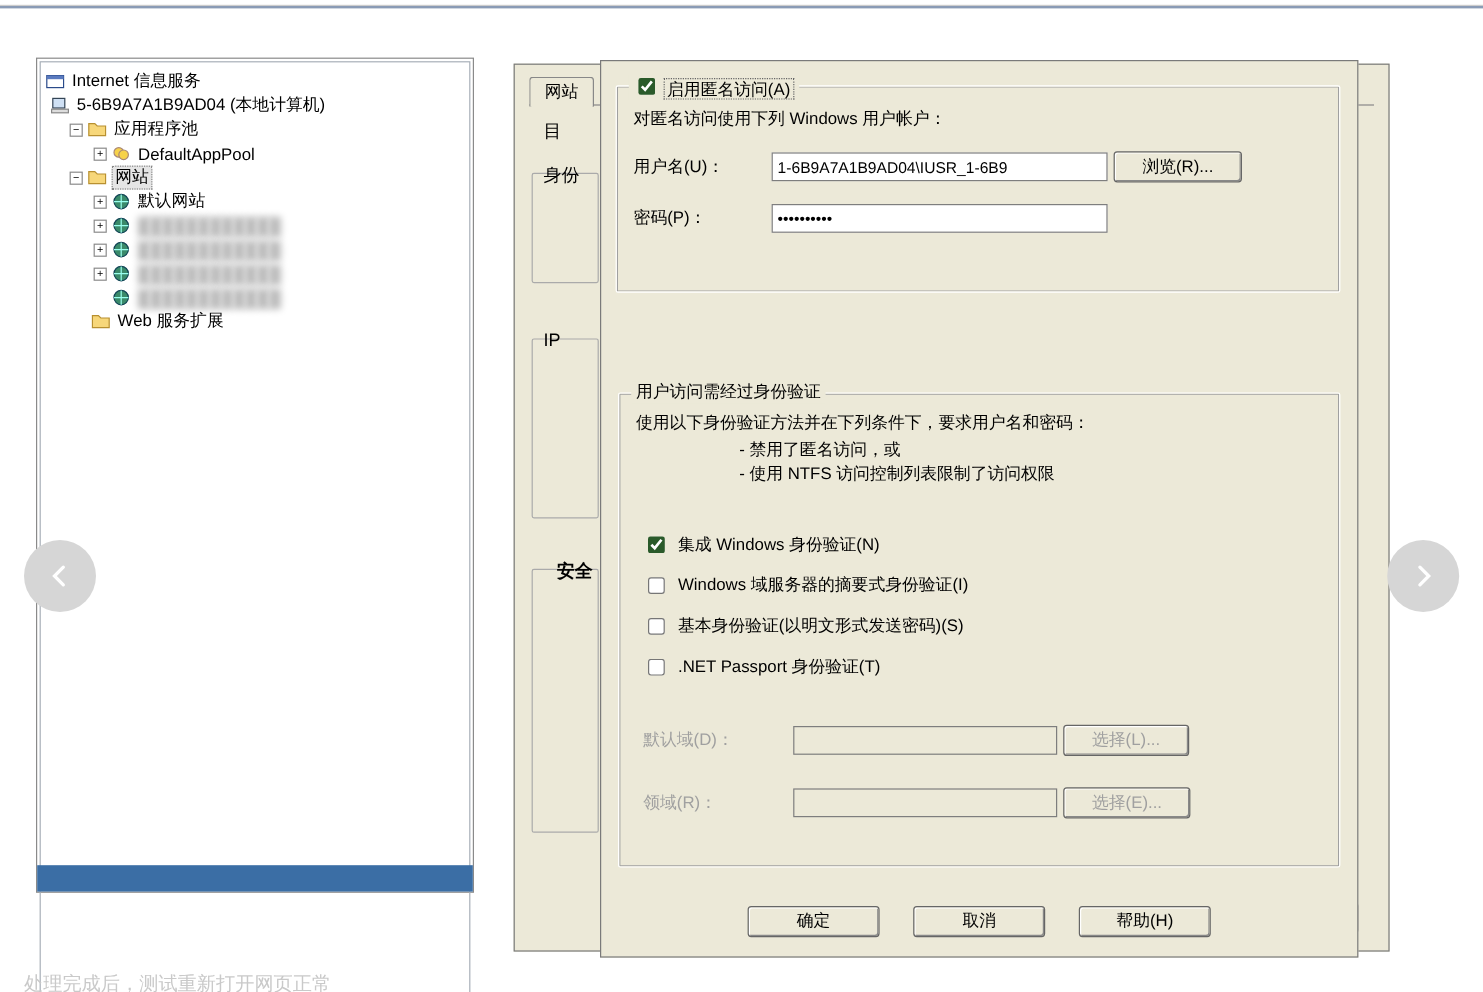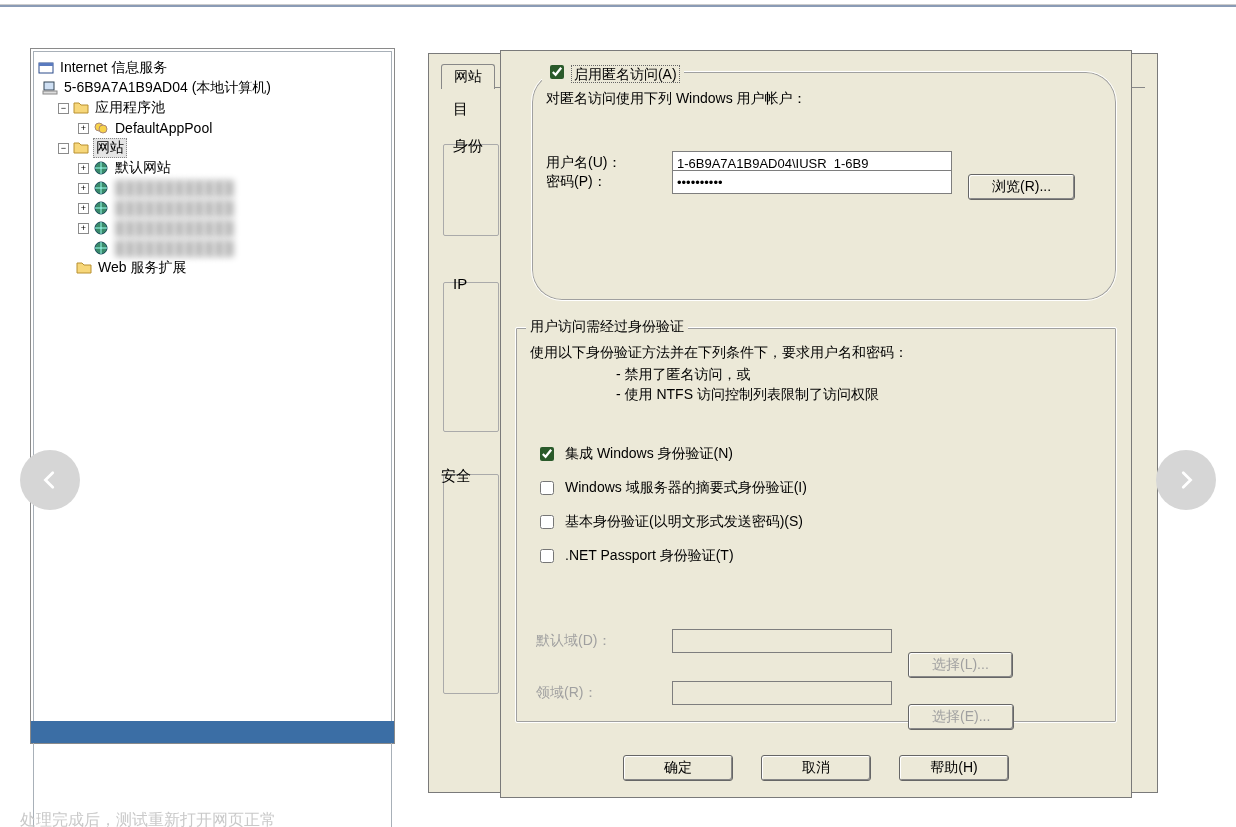--- a/index.html
+++ b/index.html
@@ -135,21 +135,20 @@
     min-width: 80px;
     height: 26px;
     background: #ece9d8;
     border: 1px solid #666;
     border-radius: 3px;
     box-shadow: 1px 1px 0 #fff inset, -1px -1px 0 #888 inset;
     font-size: 14px;
     padding: 0 23px;
     cursor: pointer;
     font-family: inherit;
-    margin-top: 48px;
   }
 
   
   .auth-dialog {
     position: absolute;
     left: 500px; top: 50px;
     width: 632px; height: 748px;
     background: #ece9d8;
     border: 1px solid #7a7a7a;
   }
@@ -164,21 +163,21 @@
     top: -10px; left: 10px;
     background: #ece9d8;
     padding: 0 4px;
     font-size: 14px;
   }
   .lbl { font-size: 14px; }
   .formrow {
     position: absolute;
     display: flex;
     align-items: center;
-    gap: 16px;
+    gap: 5px;
   }
   .txtinput {
     height: 24px;
     border: 1px solid #7e7e7e;
     background: #fff;
     font-family: inherit;
     font-size: 13px;
     padding: 0 4px;
   }
   .chk {
@@ -353,30 +352,30 @@
   <div class="tabbody-line"></div>
   <div class="bg-label" style="left:24px; top:46px;">目</div>
 
   <div class="fieldset-hint" style="left:14px; top:90px; width:56px; height:92px;"></div>
   <div class="bg-label" style="left:24px; top:83px;">身份</div>
 
   <div class="fieldset-hint" style="left:14px; top:228px; width:56px; height:150px;"></div>
   <div class="bg-label" style="left:24px; top:221px;">IP</div>
 
   <div class="fieldset-hint" style="left:14px; top:420px; width:56px; height:220px;"></div>
-  <div class="bg-label" style="left:12px; top:413px;">安全</div>
+  <div class="bg-label" style="left:35px; top:413px;font-weight:bold;">安全</div>
 
   <div class="bg-buttons">
     <button class="winbtn"><span>助</span></button>
   </div>
 </div>
 
 <div class="auth-dialog">
 
-  <div class="grp" style="left:30px; top:20px; right:14px; height:230px;border-radius:31px;">
+  <div class="grp" style="left:12px; top:20px; right:14px; height:173px;">
     <span class="grp-title">
       <input type="checkbox" class="chk" checked="" style="">
       <span style="border:1px dotted #666; padding:0 2px;">启用匿名访问(A)</span>
     </span>
 
     <div class="lbl" style="position:absolute; left:14px; top:18px;">对匿名访问使用下列 Windows 用户帐户：</div>
 
     <div class="formrow" style="left:14px; top:54px;">
       <span class="lbl" style="width:110px;">用户名(U)：</span>
       <input class="txtinput" style="width: 280px;" value="1-6B9A7A1B9AD04\IUSR_1-6B9">

